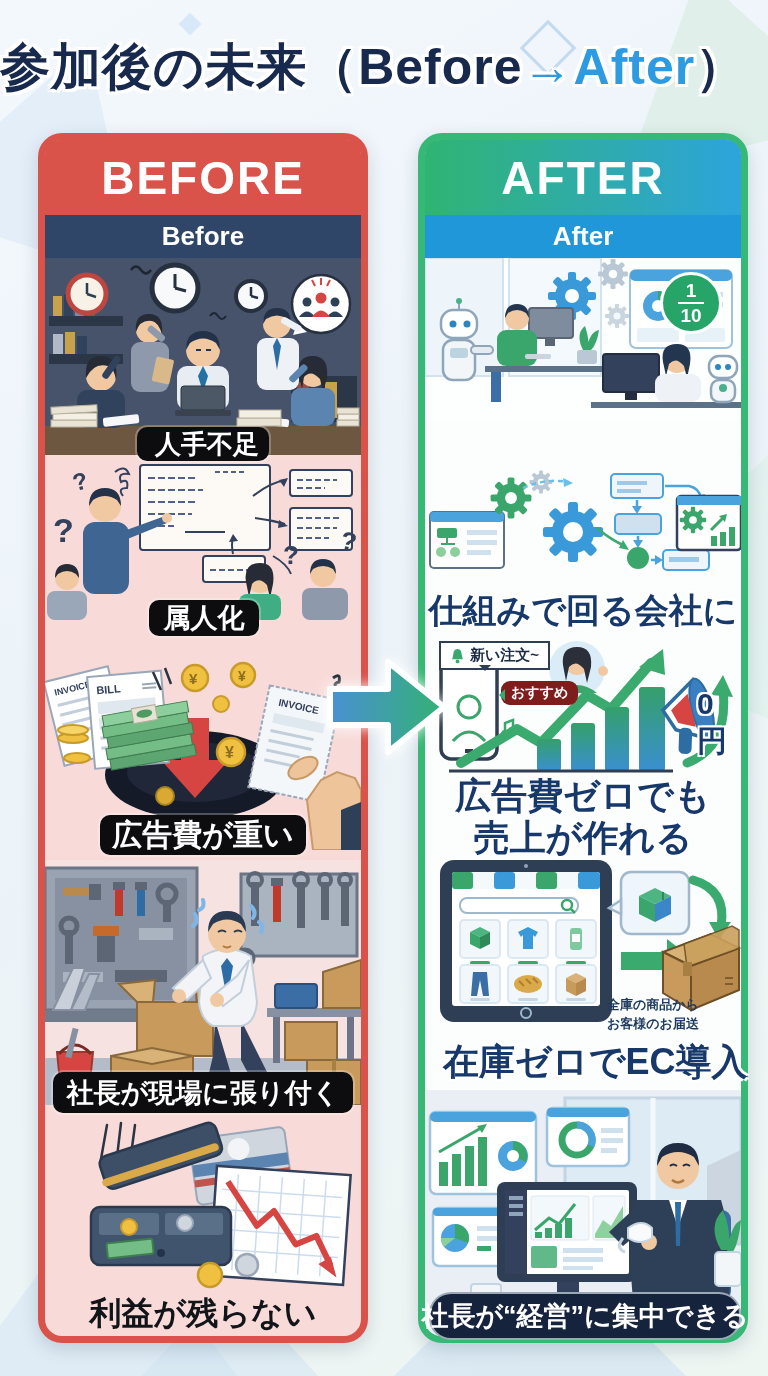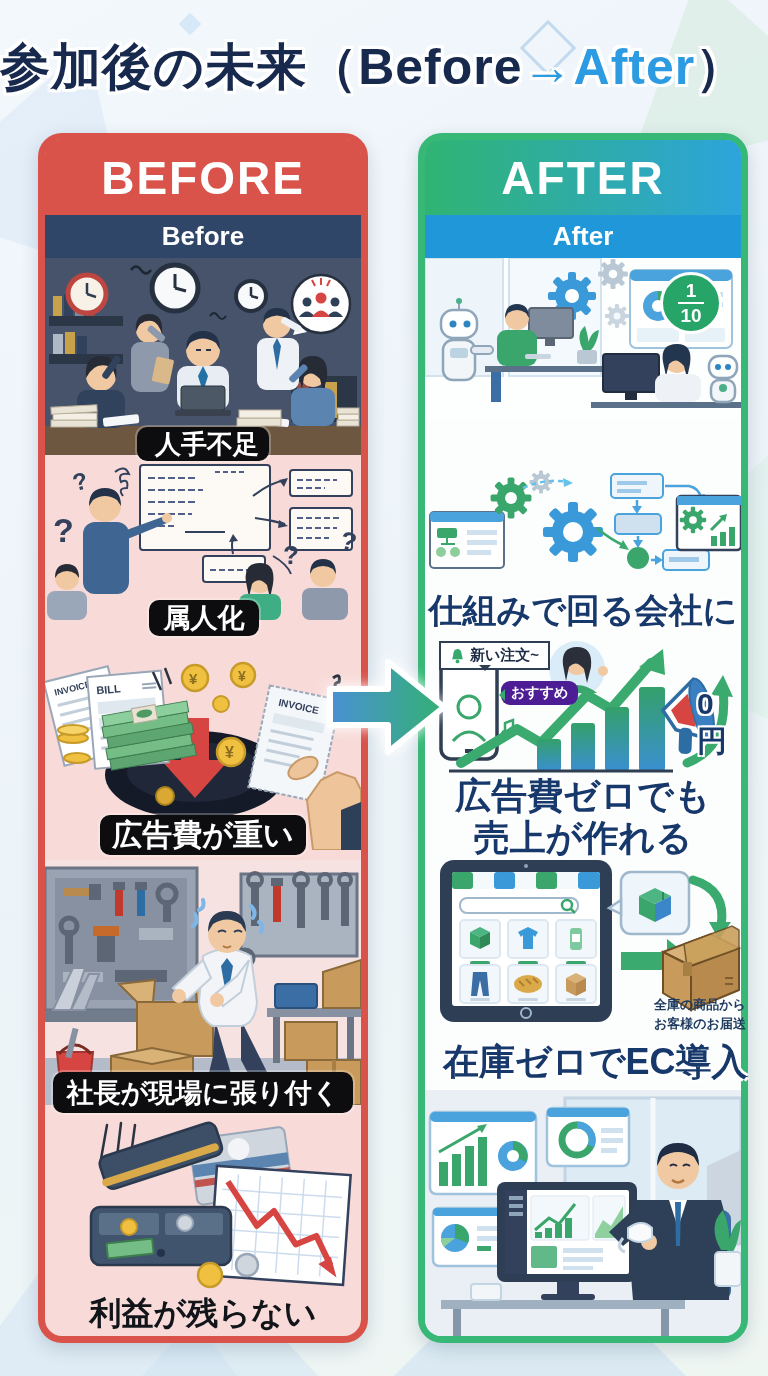--- a/index.html
+++ b/index.html
@@ -71,21 +71,21 @@
   .badge-110 .frac-line{width:26px;height:2px;background:#fff;margin:2px 0;}
 
   .bubble-white{
     position:absolute;background:#fff;border:2px solid #2f3e53;border-radius:0;
     display:flex;align-items:center;gap:5px;padding:3px 9px;z-index:6;
     font-size:15px;font-weight:800;color:#1c2c44;white-space:nowrap;
   }
   .bubble-white:after{content:"";position:absolute;left:38px;bottom:-9px;
     border:6px solid transparent;border-top-color:#2f3e53;}
   .bubble-green{
-    position:absolute;background:#4c1d95;border-radius:9px;color:#fff;
+    position:absolute;background:#7f1d1d;border-radius:9px;color:#fff;
     font-size:14px;font-weight:800;padding:3px 10px;z-index:6;white-space:nowrap;
   }
   .bubble-green:after{content:"";position:absolute;left:-8px;top:8px;
     border:6px solid transparent;border-right-color:#37a96f;}
 
   .zero-yen{
     position:absolute;z-index:6;font-size:30px;font-weight:900;color:#16386b;
     text-shadow:-2px -2px 0 #fff,2px -2px 0 #fff,-2px 2px 0 #fff,2px 2px 0 #fff;
   }
   .ec-caption{
@@ -831,21 +831,21 @@
         <polygon points="196,92 242,92 242,79 270,101 242,123 242,110 196,110" fill="#3aaa6e"></polygon>
         <g>
           <polygon points="238,92 286,74 314,88 266,106" fill="#d9b277" stroke="#6e4f26" stroke-width="2"></polygon>
           <polygon points="238,92 266,106 266,150 238,133" fill="#c89a5b" stroke="#6e4f26" stroke-width="2"></polygon>
           <polygon points="266,106 314,88 314,130 266,150" fill="#b98a4e" stroke="#6e4f26" stroke-width="2"></polygon>
           <polygon points="259,84 307,66 314,70 314,88 310,90 262,107" fill="#caa05c" stroke="#6e4f26" stroke-width="1.5" opacity="0.9"></polygon>
           <rect x="258" y="102" width="9" height="14" fill="#a87f42"></rect>
           <path d="M300,118 h8 M300,124 h8" stroke="#6e4f26" stroke-width="1.5"></path>
         </g>
       </svg>
-      <div class="ec-caption" style="left:182px;top:136px;margin-left:47px;">
+      <div class="ec-caption" style="left:182px;top:136px;">
         <div>全庫の商品から</div>
         <div>お客様のお届送</div>
       </div>
     </div>
     <div class="after-label" style="left:18px;top:898px;font-size:36px;">在庫ゼロでEC導入</div>
 
     <div class="sec" style="top:950px;height:246px;border-radius:0 0 16px 16px;overflow:hidden;">
       <svg width="316" height="246" viewBox="0 0 316 246">
         <rect width="316" height="246" fill="#e9eff5"></rect>
         <rect x="140" y="8" width="176" height="146" fill="#dcebf4" stroke="#c3d4e2" stroke-width="3"></rect>
@@ -924,20 +924,21 @@
           <path d="M232,76 q0,-23 21,-23 q21,0 21,23 l-5,-9 q-16,-10 -32,0 z" fill="#1f2c44"></path>
           <path d="M245,76 q3,-3 7,0 M258,76 q3,-3 7,0" stroke="#1f2c44" stroke-width="2" fill="none"></path>
           <path d="M247,90 q6,5 12,0" stroke="#b0793f" stroke-width="2.5" fill="none"></path>
         </g>
         <g>
           <path d="M296,160 q-14,-24 2,-40 q8,18 6,40 M302,162 q4,-28 14,-32 q-2,22 -8,32" fill="#3aa66b"></path>
           <rect x="290" y="162" width="26" height="34" rx="4" fill="#f2f6f9" stroke="#c3d4e2" stroke-width="2"></rect>
         </g>
       </svg>
     </div>
+    <div class="dark-pill" style="left:4px;top:1152px;width:308px;height:44px;font-size:27px;">社長が“経営”に集中できる</div>
   </div>
 </div>
 
 <svg class="mid-arrow" viewBox="0 0 124 114">
   <defs>
     <linearGradient id="arrowgrad" x1="0" y1="0" x2="1" y2="0">
       <stop offset="0" stop-color="#4a90d4"></stop>
         <stop offset="1" stop-color="#33b173"></stop>
     </linearGradient>
   </defs>

